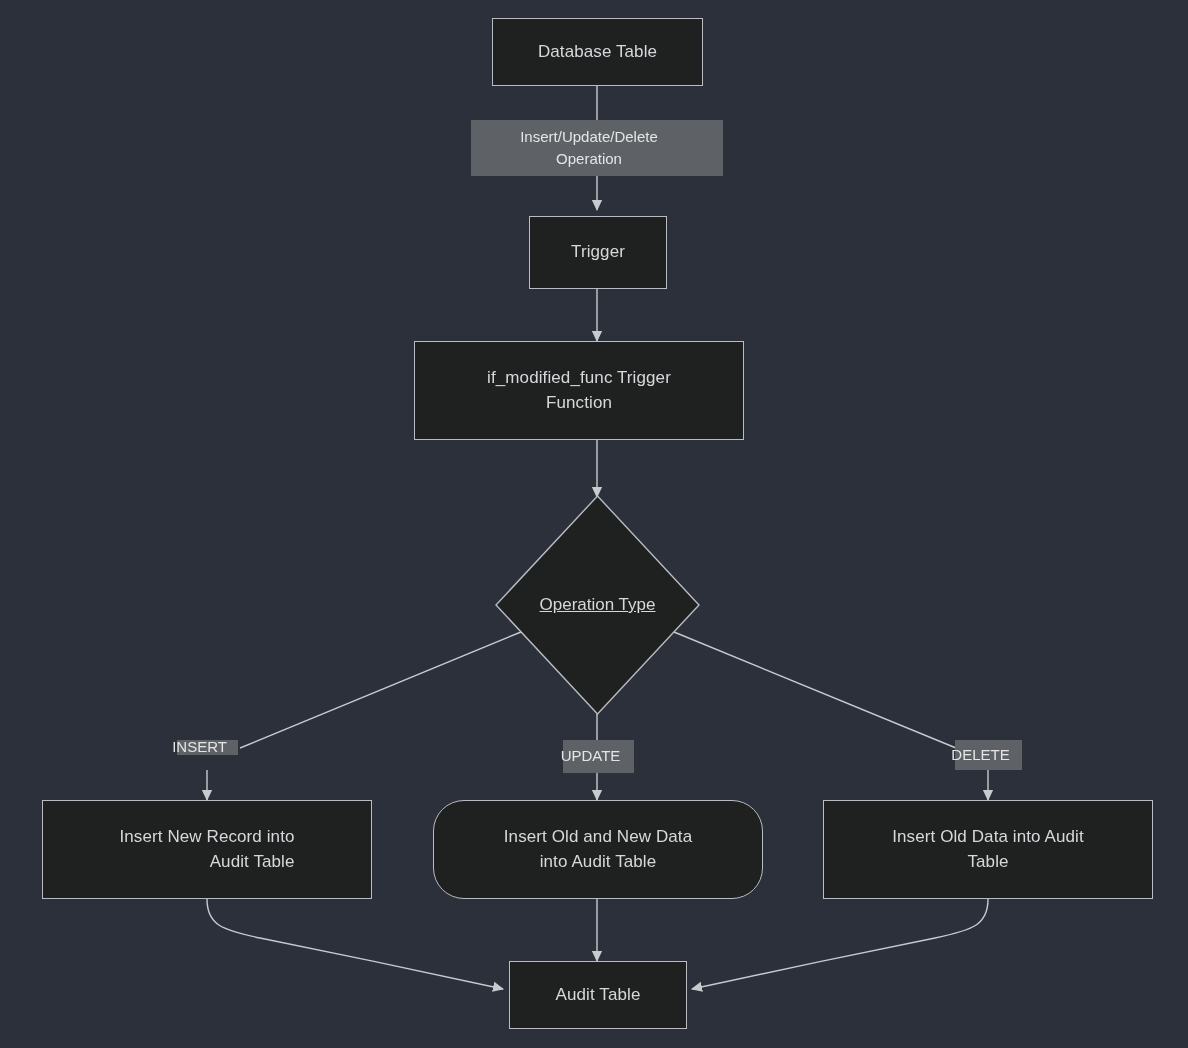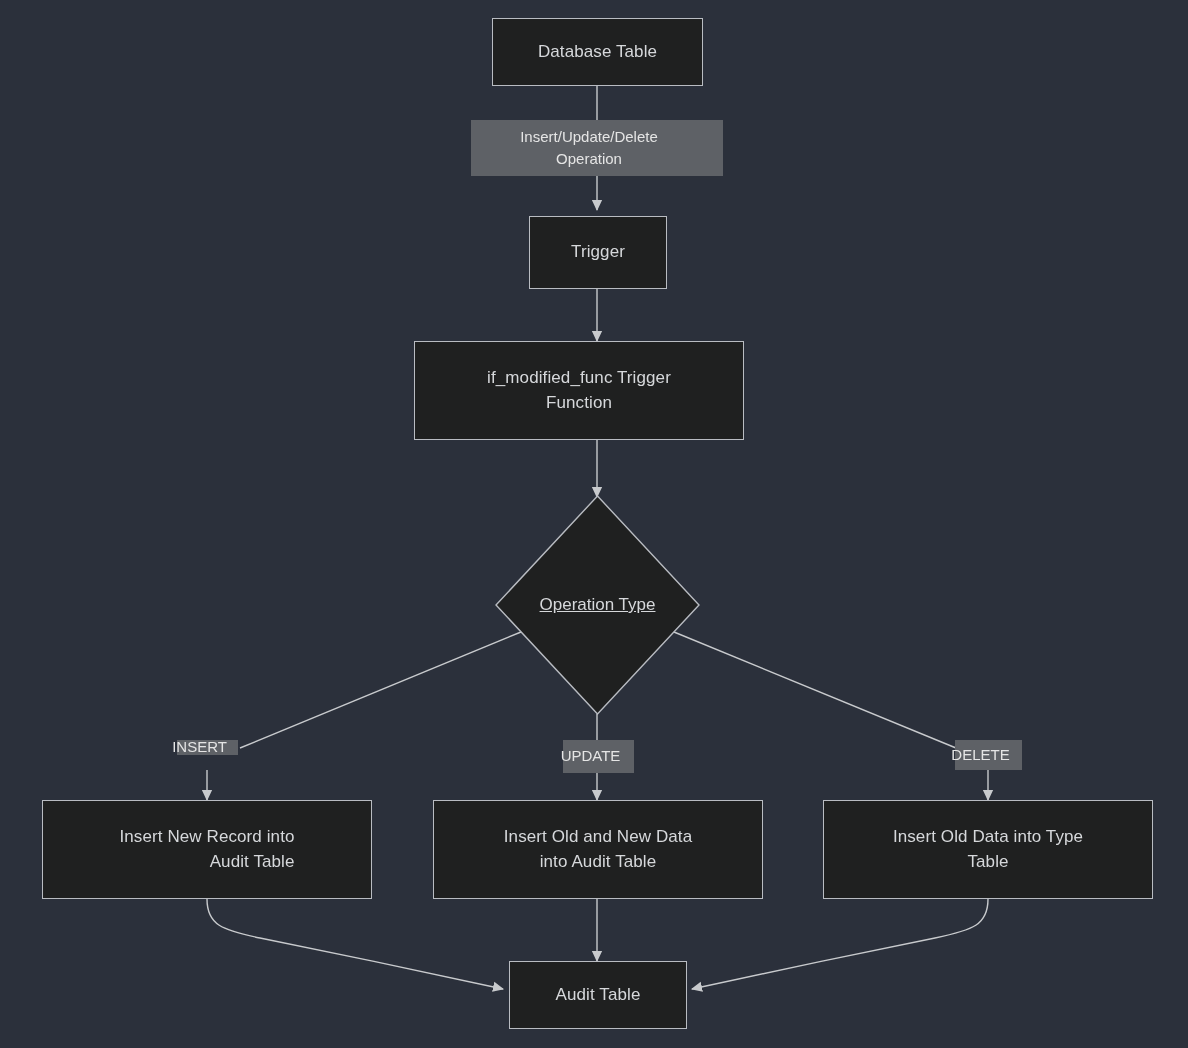--- a/index.html
+++ b/index.html
@@ -154,27 +154,27 @@
 
   <div class="edge-label" style="left:955px; top:740px; width:67px; height:30px;">
     <span>DELETE</span>
   </div>
 
   <div class="node" style="left:42px; top:800px; width:330px; height:99px;text-align:right;">
     <span class="node-text">Insert New Record into
 Audit Table</span>
   </div>
 
-  <div class="node" style="left:433px; top:800px; width:330px; height:99px;">
+  <div class="node" style="left:433px; top:800px; width:330px; height:99px;border-radius:31px;">
     <span class="node-text">Insert Old and New Data
 into Audit Table</span>
   </div>
 
   <div class="node" style="left:823px; top:800px; width:330px; height:99px;">
-    <span class="node-text">Insert Old Data into Type
+    <span class="node-text">Insert Old Data into Audit
 Table</span>
   </div>
 
   <div class="node" style="left:509px; top:961px; width:178px; height:68px;">
     <span class="node-text">Audit Table</span>
   </div>
 
 </div>
 
 </body></html>

